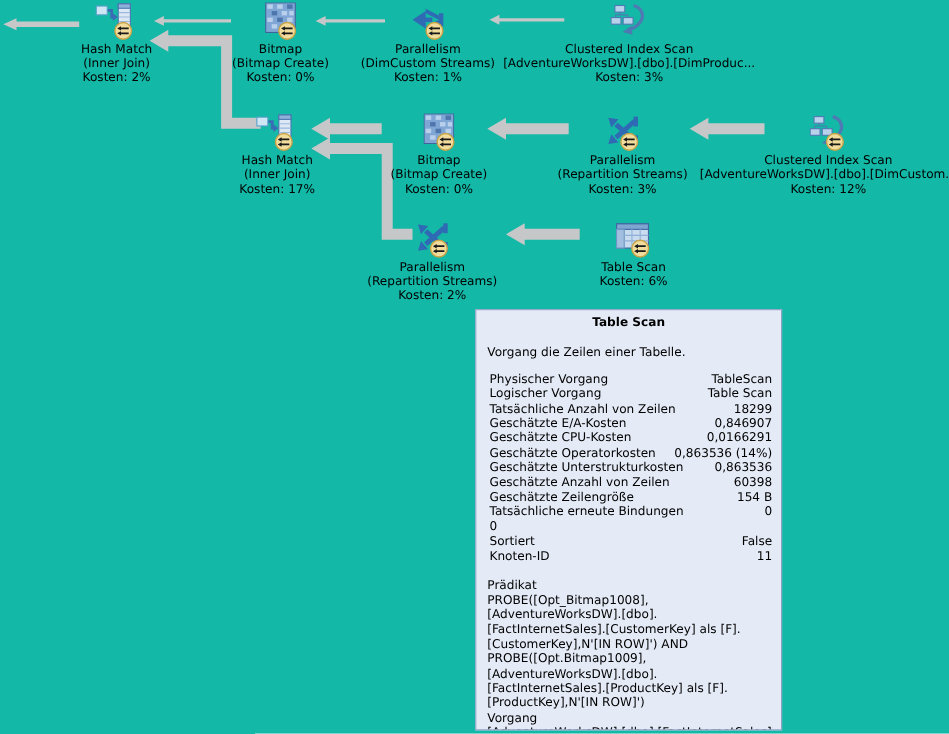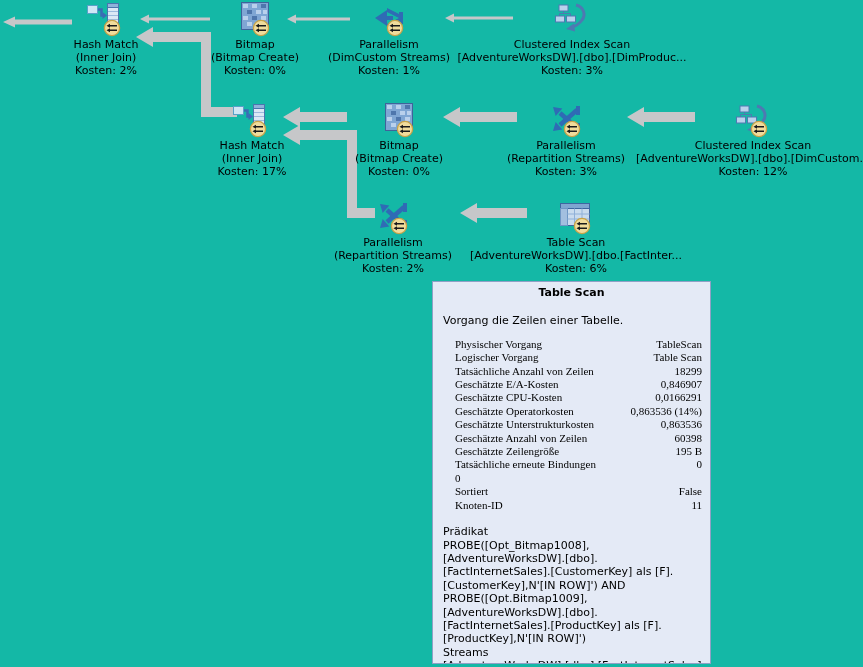--- a/index.html
+++ b/index.html
@@ -8,21 +8,21 @@
   #edges{position:absolute;left:0;top:0;z-index:1;}
   .node{position:absolute;width:240px;text-align:center;z-index:2;}
   .node .nicon{display:block;margin:0 auto;}
   .nl{font-size:11px;line-height:13px;white-space:nowrap;}
   .tooltip{position:absolute;left:432px;top:281px;width:279px;height:383px;z-index:3;
            background:#e4eaf6;border:1px solid #8fa0c6;font-size:11px;line-height:13.4px;
            box-sizing:border-box;overflow:hidden;}
   .tt-title{text-align:center;font-weight:bold;margin-top:4px;}
   .tt-desc{margin:15px 8px 0 10px;}
   .tt-rows{margin:10px 0 0 0;}
-  .tt-row{display:flex;justify-content:space-between;padding:0 8px 0 22px;font-family:Liberation Serif, serif;}
+  .tt-row{display:flex;justify-content:space-between;padding:0 8px 0 12px;}
   .tt-row .v{text-align:center;white-space:nowrap;}
   .tt-sec{margin:13px 8px 0 10px;}
   .tt-h{font-weight:normal;}
   .tt-pred{overflow-wrap:anywhere;}
   .tt-obj{white-space:nowrap;overflow:hidden;}
   svg{shape-rendering:geometricPrecision;}
 </style>
 </head>
 <body>
 
@@ -199,21 +199,20 @@
     <div class="nl">Parallelism</div>
     <div class="nl">(Repartition Streams)</div>
     <div class="nl">Kosten: 2%</div>
   </div>
   <div class="node" style="left:456px;top:200px">
     <svg class="nicon" width="44" height="36" viewBox="0 0 44 36">
       <use href="#sym-tablescan" x="6" y="1" width="32" height="28"></use>
         <use href="#sym-badge" x="19" y="17" width="18" height="18"></use>
     </svg>
     <div class="nl">Table Scan</div>
-    <div class="nl">[AdventureWorksDW].[dbo.[FactInter...</div>
     <div class="nl">Kosten: 6%</div>
   </div>
 
   <div class="tooltip">
     <div class="tt-title">Table Scan</div>
     <div class="tt-desc">Vorgang die Zeilen einer Tabelle.</div>
     <div class="tt-rows">
       <div class="tt-row">
           <span>Physischer Vorgang</span>
           <span class="v">TableScan</span>
@@ -241,21 +240,21 @@
       <div class="tt-row">
           <span>Geschätzte Unterstrukturkosten</span>
           <span class="v">0,863536</span>
         </div>
       <div class="tt-row">
           <span>Geschätzte Anzahl von Zeilen</span>
           <span class="v">60398</span>
         </div>
       <div class="tt-row">
           <span>Geschätzte Zeilengröße</span>
-          <span class="v">195 B</span>
+          <span class="v">154 B</span>
         </div>
       <div class="tt-row">
           <span>Tatsächliche erneute Bindungen</span>
           <span class="v">0</span>
         </div>
       <div class="tt-row">
           <span class="v">0</span>
         </div>
       <div class="tt-row">
           <span>Sortiert</span>
@@ -264,18 +263,18 @@
       <div class="tt-row">
           <span>Knoten-ID</span>
           <span class="v">11</span>
         </div>
     </div>
     <div class="tt-sec">
       <div class="tt-h">Prädikat</div>
       <div class="tt-pred">PROBE([Opt_Bitmap1008],[AdventureWorksDW].[dbo].[FactInternetSales].[CustomerKey] als [F].[CustomerKey],N'[IN ROW]') AND PROBE([Opt.Bitmap1009],[AdventureWorksDW].[dbo].[FactInternetSales].[ProductKey] als [F].[ProductKey],N'[IN ROW]')</div>
     </div>
     <div class="tt-sec" style="margin-top:0">
-      <div class="tt-h">Streams</div>
+      <div class="tt-h">Vorgang</div>
       <div class="tt-obj">[AdventureWorksDW].[dbo].[FactInternetSales][F]</div>
     </div>
   </div>
 
 </div>
 
 </body></html>

